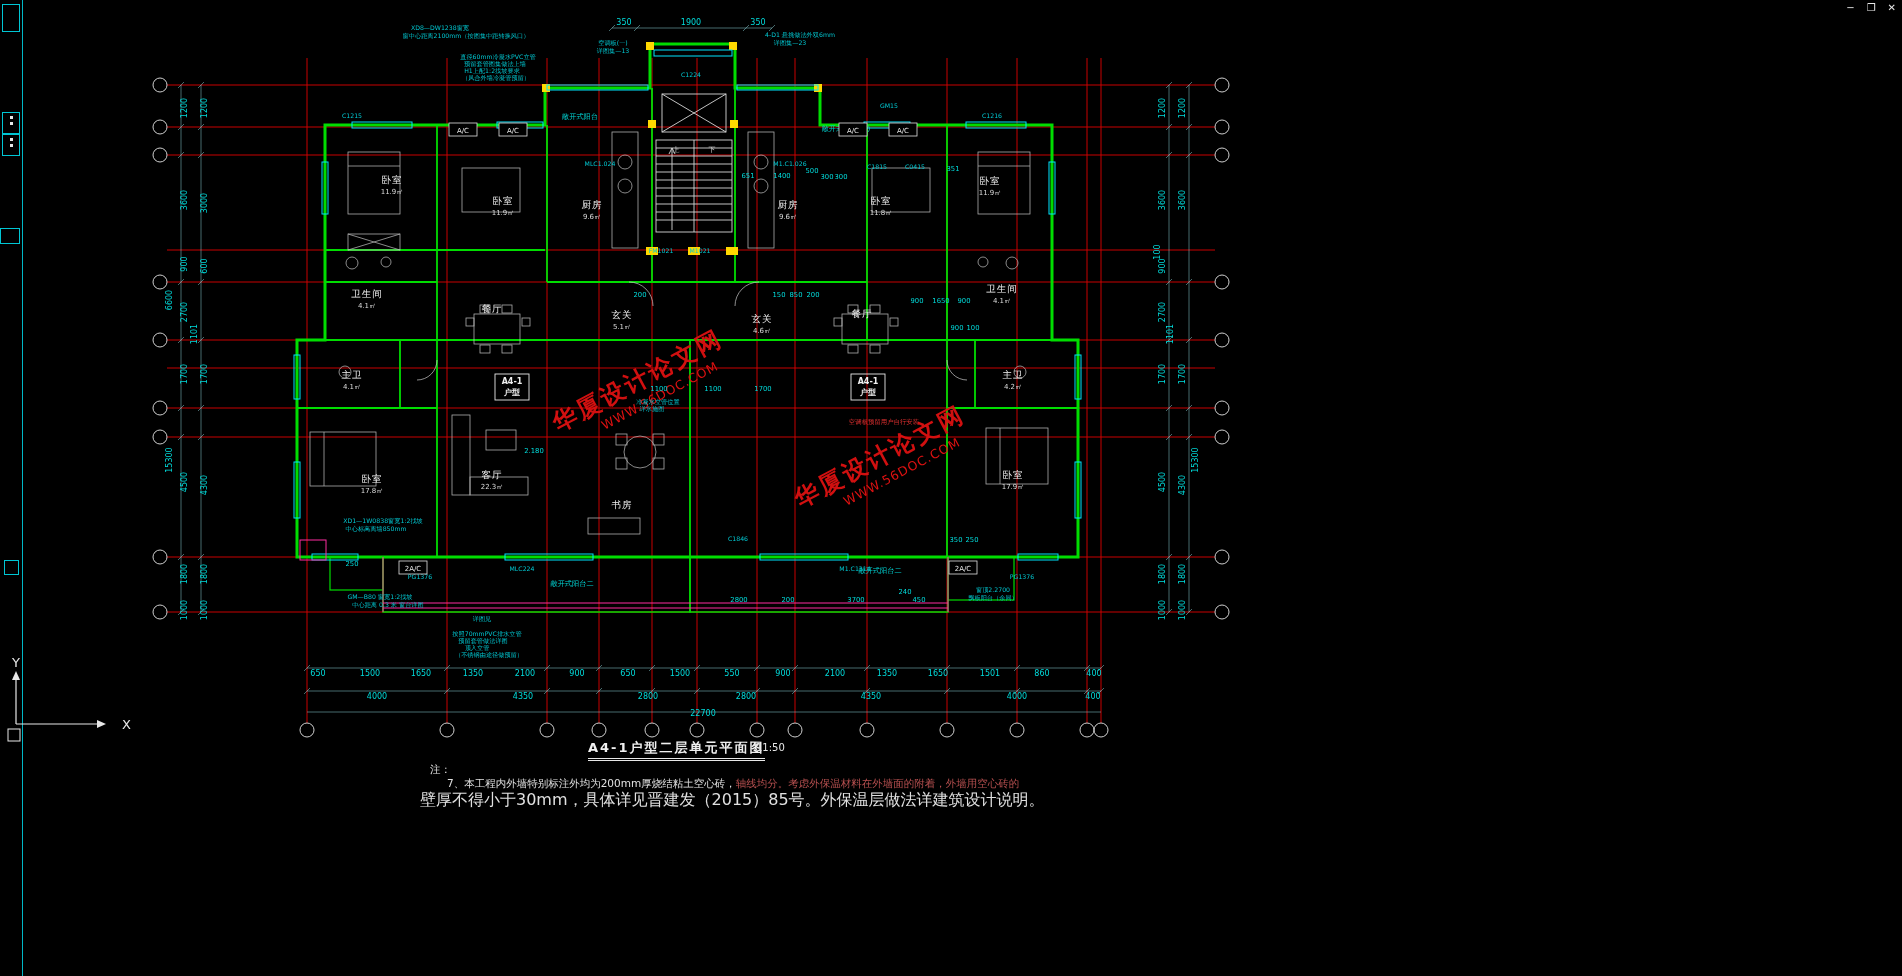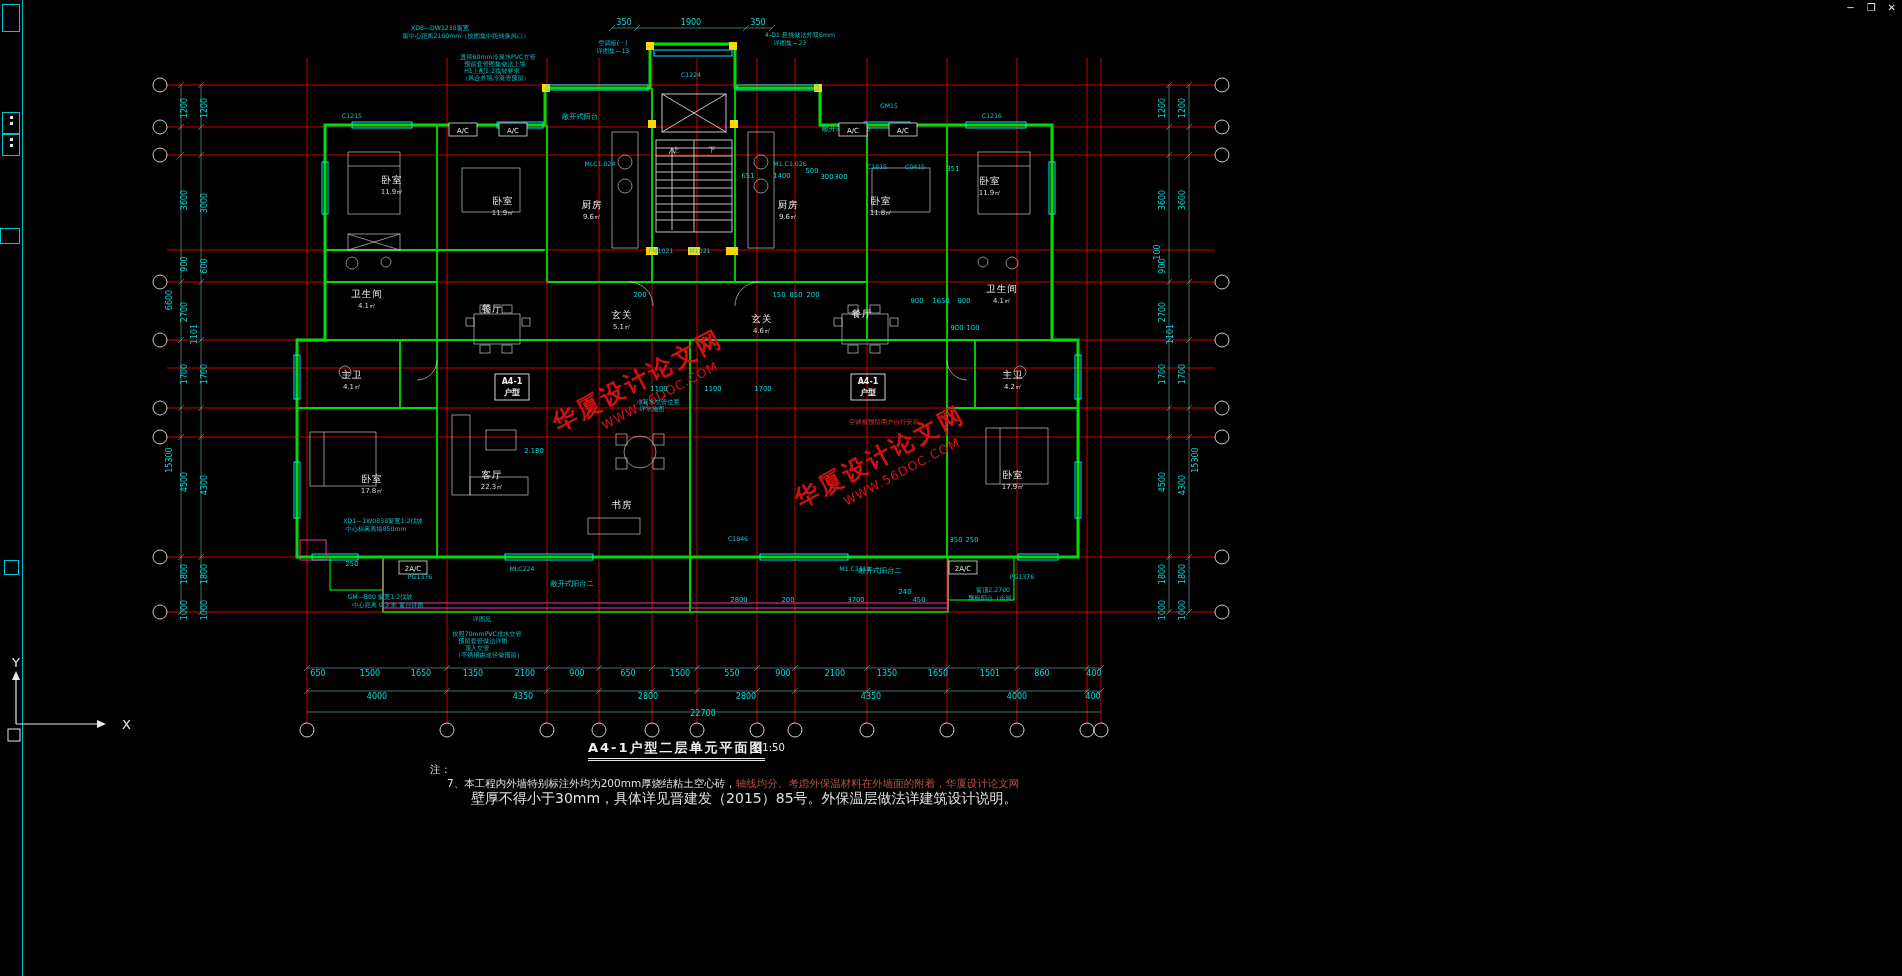--- a/index.html
+++ b/index.html
@@ -35,21 +35,21 @@
   .acbox{stroke:#e0e0e0;fill:#000;stroke-width:.8}
   .tagbox{stroke:#e8e8e8;fill:none;stroke-width:.9}
   .wm-big{fill:#dd1111;font-size:24px;font-weight:bold;letter-spacing:3px;opacity:.95;text-anchor:start}
   .wm-small{fill:#dd1111;font-size:12.5px;letter-spacing:1px;text-anchor:start}
   
   .dwg-title{position:absolute;left:588px;top:739px;color:#f0f0f0;font-size:13px;font-weight:bold;
       letter-spacing:2px;border-bottom:3px double #e8e8e8;padding-bottom:1px;}
   .dwg-scale{position:absolute;left:756px;top:742px;color:#e8e8e8;font-size:10px;}
   .notes-h{position:absolute;left:430px;top:763px;color:#e2e2e2;font-size:10.5px;}
   .notes-l1{position:absolute;left:447px;top:777px;font-size:10.5px;white-space:nowrap;}
-  .notes-l2{position:absolute;left:471px;top:790px;font-size:14px;white-space:nowrap;}
+  .notes-l2{position:absolute;left:420px;top:790px;font-size:16px;white-space:nowrap;}
   .n-w{color:#e0e0e0}.n-r{color:#b85050}
 </style>
 </head>
 <body>
 
 <div class="app">
 
   <div class="rail-line"></div>
   <div class="rail-box" style="left:2px;top:4px;width:16px;height:26px;"></div>
   <div class="rail-box" style="left:2px;top:112px;width:16px;height:20px;">
@@ -540,18 +540,18 @@
     <line x1="10" y1="79" x2="96" y2="79" stroke="#e8e8e8" stroke-width="1.2"></line>
     <path d="M100,79 l-9,-4 v8 z" fill="#e8e8e8"></path>
     <text x="116" y="84">X</text>
     <rect x="2" y="84" width="12" height="12" fill="none" stroke="#e8e8e8"></rect>
   </svg>
 
   <div class="dwg-title">A4-1户型二层单元平面图</div>
   <div class="dwg-scale">11:50</div>
   <div class="notes-h">注：</div>
   <div class="notes-l1">
-    <span class="n-w">7、本工程内外墙特别标注外均为200mm厚烧结粘土空心砖，</span><span class="n-r">轴线均分。考虑外保温材料在外墙面的附着，华厦设计论文网</span>
+    <span class="n-w">7、本工程内外墙特别标注外均为200mm厚烧结粘土空心砖，</span><span class="n-r">轴线均分。考虑外保温材料在外墙面的附着，外墙用空心砖的</span>
   </div>
   <div class="notes-l2">
     <span class="n-w">壁厚不得小于30mm，</span><span class="n-w">具体详见晋建发（2015）85号。外保温层做法详建筑设计说明。</span>
   </div>
 </div>
 
 </body></html>

